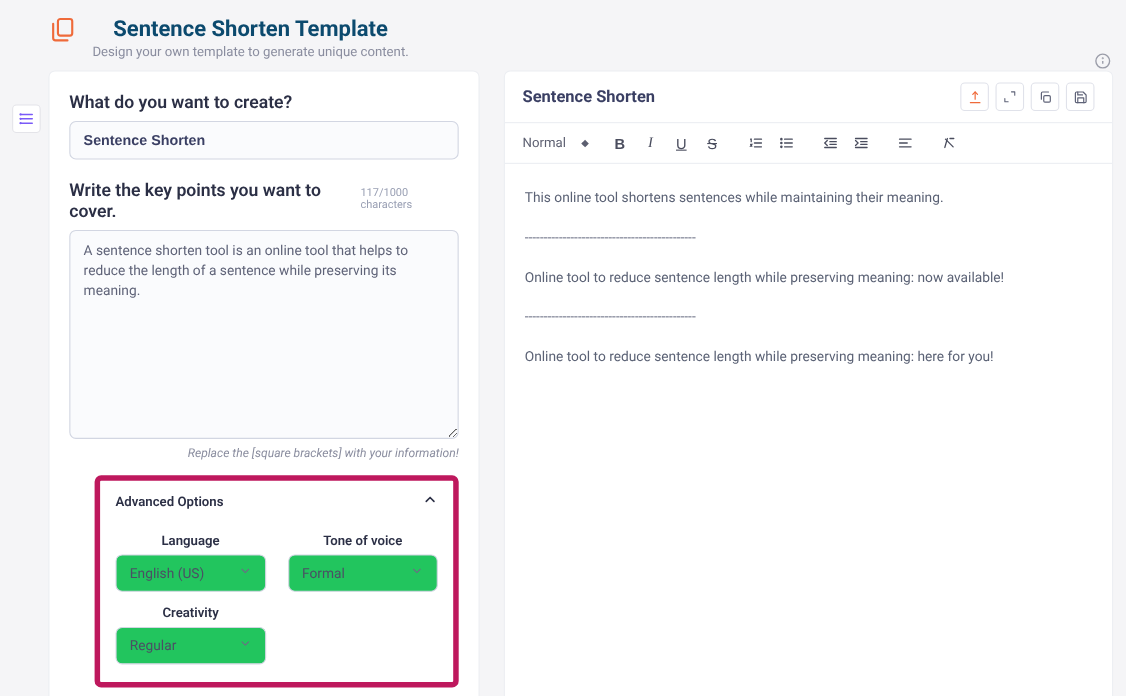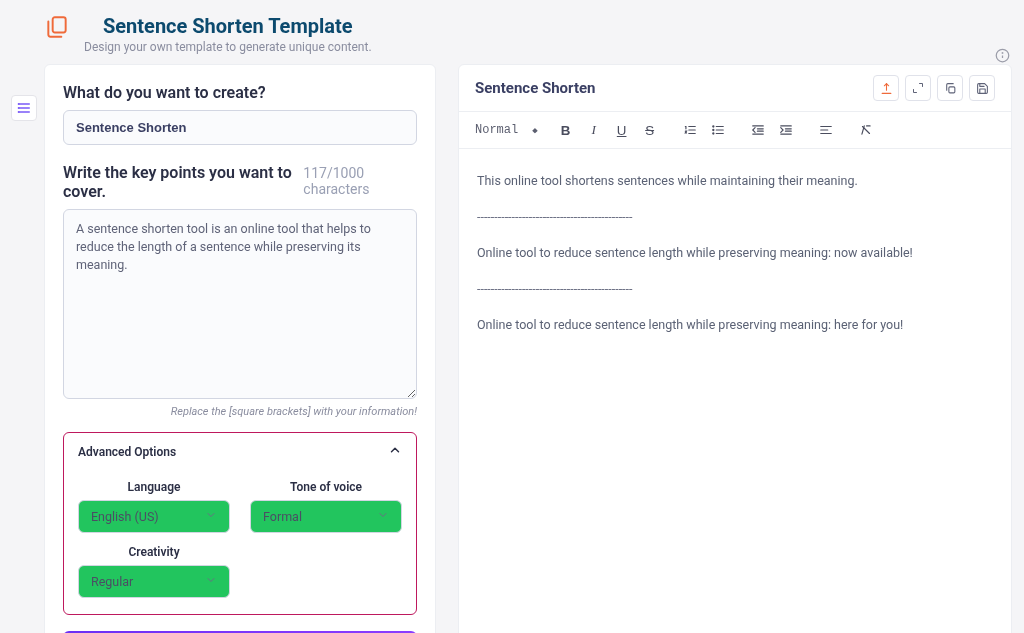--- a/index.html
+++ b/index.html
@@ -82,21 +82,21 @@
   }
   .label-row {
     display: flex;
     justify-content: space-between;
     align-items: baseline;
     margin-top: 18px;
     margin-bottom: 8px;
   }
   .label-row .field-label { margin-bottom: 0; }
   .char-count {
-    font-size: 14px;
+    font-size: 10px;
     color: #9aa0b4;
   }
   .textarea {
     width: 100%;
     height: 190px;
     border: 1px solid #d2d6e2;
     border-radius: 6px;
     padding: 10px 12px;
     font-size: 12.5px;
     font-family: inherit;
@@ -106,23 +106,24 @@
     background: #fafbfd;
   }
   .hint {
     font-size: 11px;
     font-style: italic;
     color: #8a8d9f;
     text-align: right;
     margin-top: 6px;
   }
   .advanced {
-    border: 1px solid #be185d;
+    border: 5px solid #be185d;
     border-radius: 6px;
     margin-top: 14px;
+    margin-left: 23px;
   }
   .advanced-header {
     display: flex;
     justify-content: space-between;
     align-items: center;
     padding: 10px 14px;
     cursor: pointer;
   }
   .advanced-header span {
     font-size: 12px;
@@ -216,21 +217,20 @@
   }
   .format-select {
     font-size: 12px;
     color: #5c5f70;
     padding: 3px 4px;
     display: flex;
     align-items: center;
     gap: 14px;
     cursor: pointer;
     margin-right: 8px;
-    font-family: Liberation Mono, monospace;
   }
   .tool-btn {
     width: 24px;
     height: 24px;
     display: flex;
     align-items: center;
     justify-content: center;
     border: none;
     background: transparent;
     cursor: pointer;

